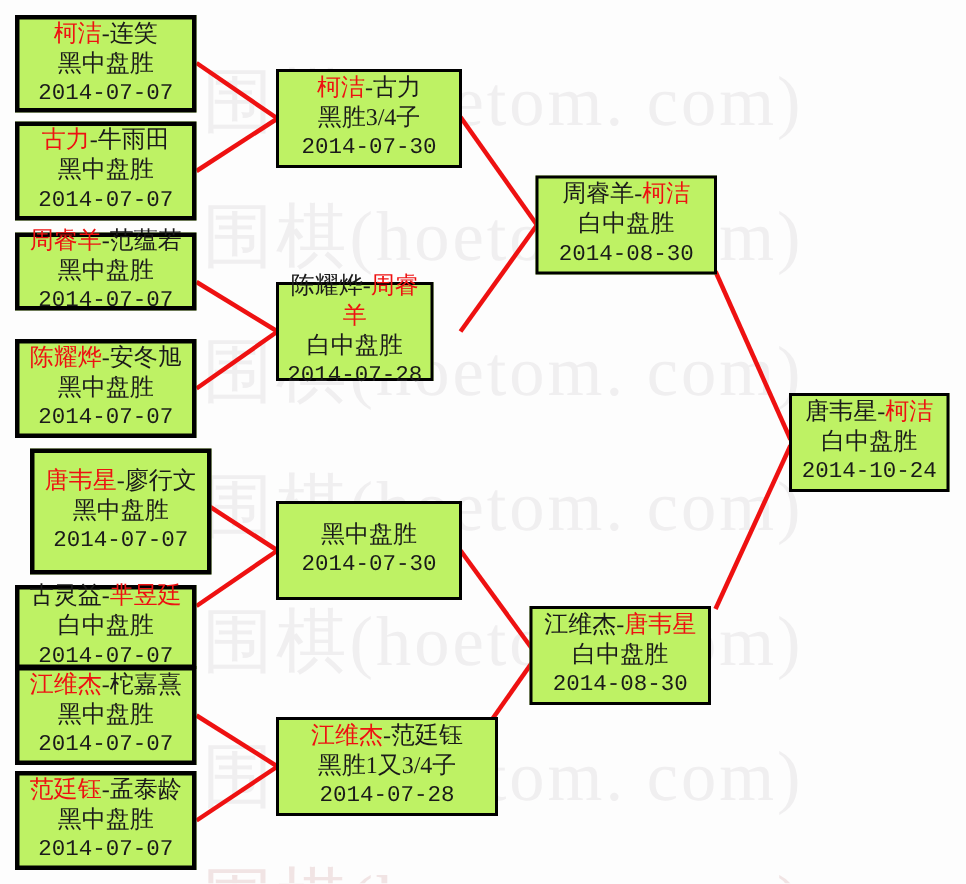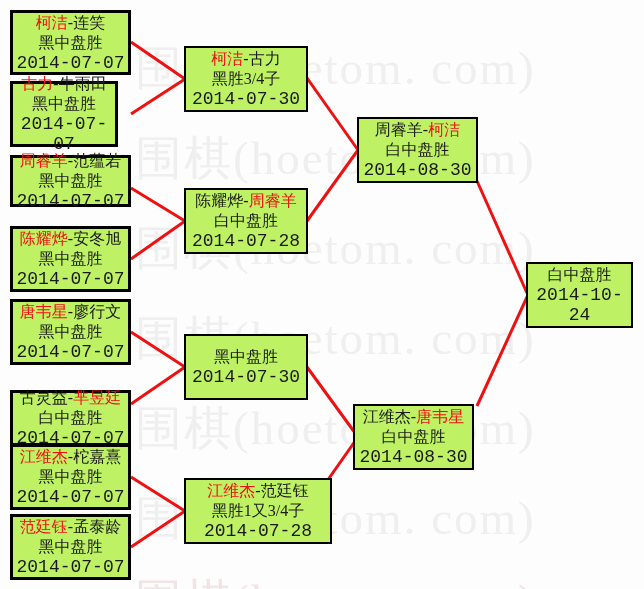--- a/index.html
+++ b/index.html
@@ -18,21 +18,21 @@
   #lines { position:absolute; left:0; top:0; z-index:1; }
   #lines line { stroke:var(--accent); stroke-width:3; }
   .box {
     position:absolute; z-index:2; box-sizing:border-box;
     background:#bef264; border:2px solid var(--border);
     display:flex; flex-direction:column; justify-content:center; align-items:center;
     text-align:center; font-size:16px; line-height:20px; color:#1a1a1a;
   }
   .box.thick { border-width:3px; }
   .red { color:var(--accent); }
-  .date { font-family:"Liberation Mono","DejaVu Sans Mono",monospace; font-size:18px; }
+  .date { font-family:"Liberation Mono","DejaVu Sans Mono",monospace; font-size:15px; }
 </style>
 </head>
 <body>
 
 <div id="canvas">
 
   <div class="wm" style="top:45px">围棋(hoetom. com)</div>
   <div class="wm" style="top:135px">围棋(hoetom. com)</div>
   <div class="wm" style="top:225px">围棋(hoetom. com)</div>
   <div class="wm" style="top:315px">围棋(hoetom. com)</div>
@@ -55,36 +55,36 @@
     <line x1="306" y1="511" x2="358" y2="437"></line>
     <line x1="477" y1="181" x2="527" y2="293"></line>
     <line x1="477" y1="406" x2="527" y2="297"></line>
   </svg>
 
   <div class="box thick" style="left:10px;top:10px;width:121px;height:65px">
     <div><span class="red">柯洁</span><span>-</span><span>连笑</span></div>
     <div>黑中盘胜</div>
     <div class="date">2014-07-07</div>
   </div>
-  <div class="box thick" style="left:10px;top:81px;width:108px;height:66px">
+  <div class="box thick" style="left:10px;top:81px;width:121px;height:66px">
     <div><span class="red">古力</span><span>-</span><span>牛雨田</span></div>
     <div>黑中盘胜</div>
     <div class="date">2014-07-07</div>
   </div>
   <div class="box thick" style="left:10px;top:155px;width:121px;height:52px">
     <div><span class="red">周睿羊</span><span>-</span><span>范蕴若</span></div>
     <div>黑中盘胜</div>
     <div class="date">2014-07-07</div>
   </div>
   <div class="box thick" style="left:10px;top:226px;width:121px;height:66px">
     <div><span class="red">陈耀烨</span><span>-</span><span>安冬旭</span></div>
     <div>黑中盘胜</div>
     <div class="date">2014-07-07</div>
   </div>
-  <div class="box thick" style="left:10px;top:299px;width:121px;height:66px">
+  <div class="box thick" style="left:20px;top:299px;width:121px;height:84px">
     <div><span class="red">唐韦星</span><span>-</span><span>廖行文</span></div>
     <div>黑中盘胜</div>
     <div class="date">2014-07-07</div>
   </div>
   <div class="box thick" style="left:10px;top:390px;width:121px;height:56px">
     <div><span>古灵益</span><span>-</span><span class="red">芈昱廷</span></div>
     <div>白中盘胜</div>
     <div class="date">2014-07-07</div>
   </div>
   <div class="box thick" style="left:10px;top:444px;width:121px;height:66px">
@@ -96,21 +96,21 @@
     <div><span class="red">范廷钰</span><span>-</span><span>孟泰龄</span></div>
     <div>黑中盘胜</div>
     <div class="date">2014-07-07</div>
   </div>
 
   <div class="box" style="left:184px;top:46px;width:124px;height:66px">
     <div><span class="red">柯洁</span><span>-</span><span>古力</span></div>
     <div>黑胜3/4子</div>
     <div class="date">2014-07-30</div>
   </div>
-  <div class="box" style="left:184px;top:188px;width:124px;height:66px">
+  <div class="box" style="left:184px;top:188px;width:105px;height:66px">
     <div><span>陈耀烨</span><span>-</span><span class="red">周睿羊</span></div>
     <div>白中盘胜</div>
     <div class="date">2014-07-28</div>
   </div>
   <div class="box" style="left:184px;top:334px;width:124px;height:66px">
     <div>黑中盘胜</div>
     <div class="date">2014-07-30</div>
   </div>
   <div class="box" style="left:184px;top:478px;width:148px;height:66px">
     <div><span class="red">江维杰</span><span>-</span><span>范廷钰</span></div>
@@ -123,17 +123,18 @@
     <div>白中盘胜</div>
     <div class="date">2014-08-30</div>
   </div>
   <div class="box" style="left:353px;top:404px;width:121px;height:66px">
     <div><span>江维杰</span><span>-</span><span class="red">唐韦星</span></div>
     <div>白中盘胜</div>
     <div class="date">2014-08-30</div>
   </div>
 
   <div class="box" style="left:526px;top:262px;width:107px;height:66px">
+    <div><span>唐韦星</span><span>-</span><span class="red">柯洁</span></div>
     <div>白中盘胜</div>
     <div class="date">2014-10-24</div>
   </div>
 
 </div>
 
 </body></html>

